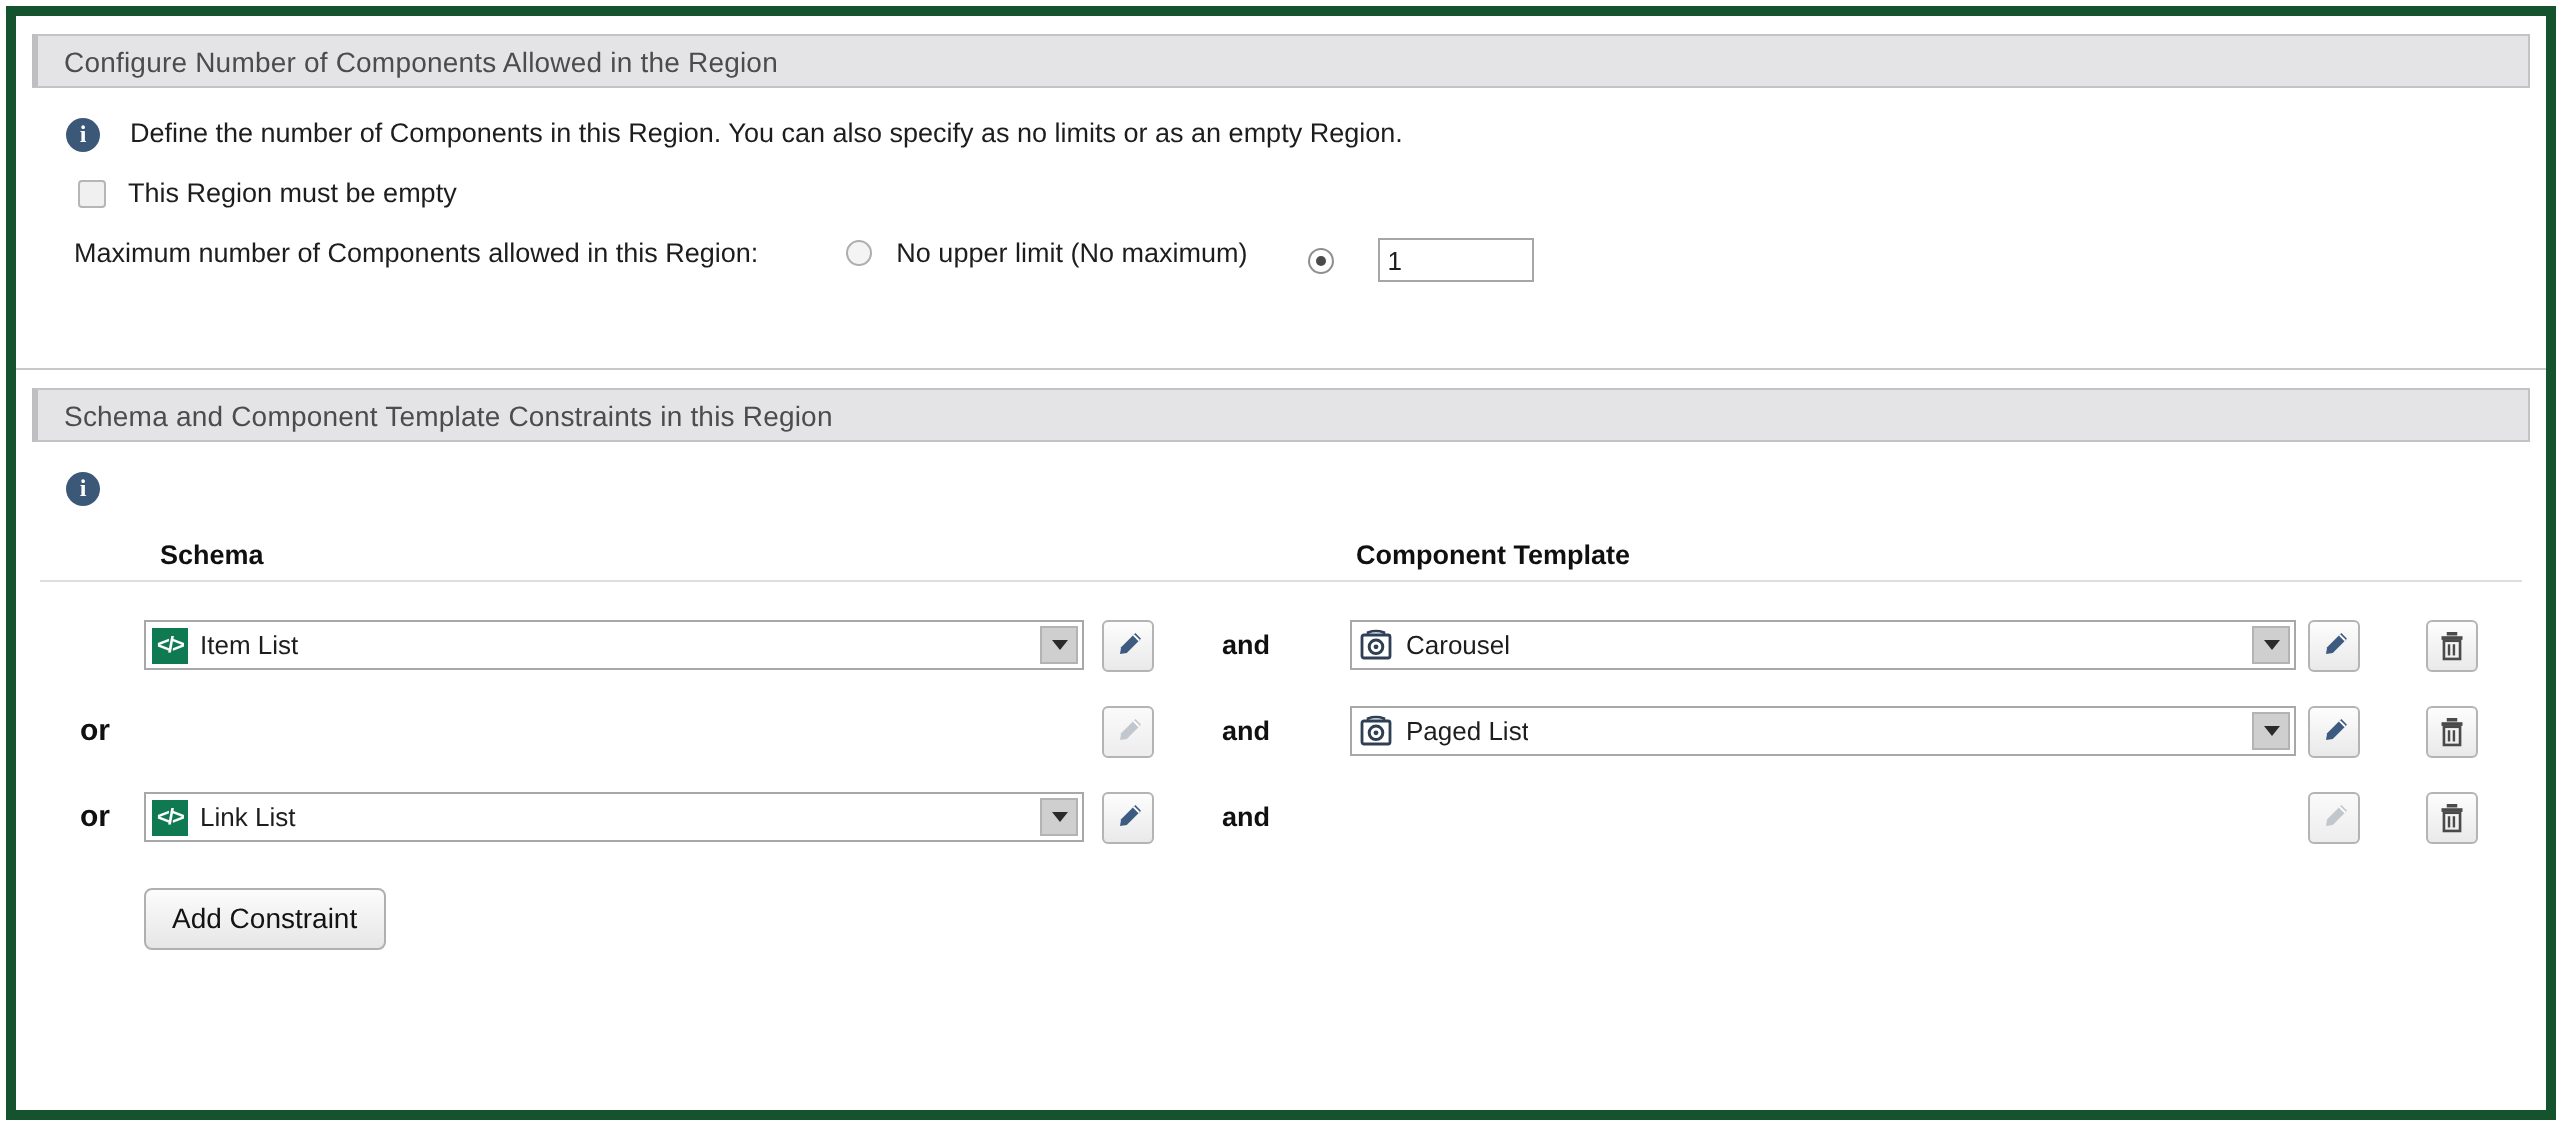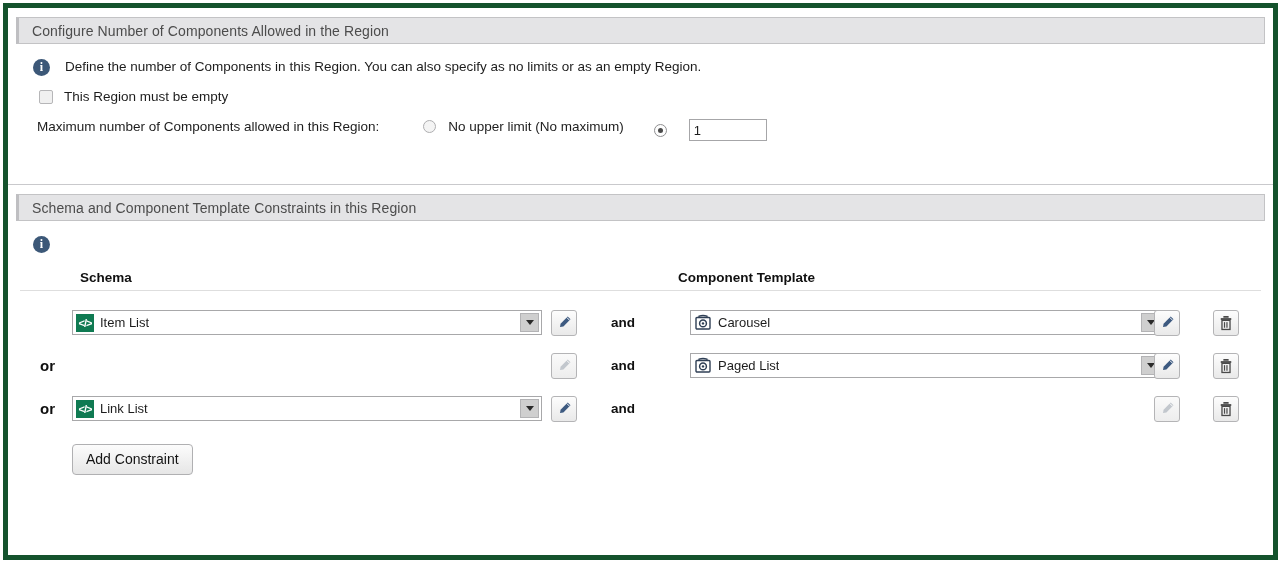--- a/index.html
+++ b/index.html
@@ -178,21 +178,21 @@
   .select {
     position: absolute;
     height: 25px;
     border: 1px solid #a8a8aa;
     background: #ffffff;
     display: flex;
     align-items: center;
     padding-left: 2px;
   }
   .sel-schema { left: 64px; width: 470px; }
-  .sel-ct    { left: 682px; width: 473px; }
+  .sel-ct    { left: 667px; width: 473px; }
 
   .opt-icon {
     width: 18px; height: 18px;
     flex: 0 0 auto;
     margin-left: 1px;
     margin-right: 6px;
     display: flex;
     align-items: center;
     justify-content: center;
   }

